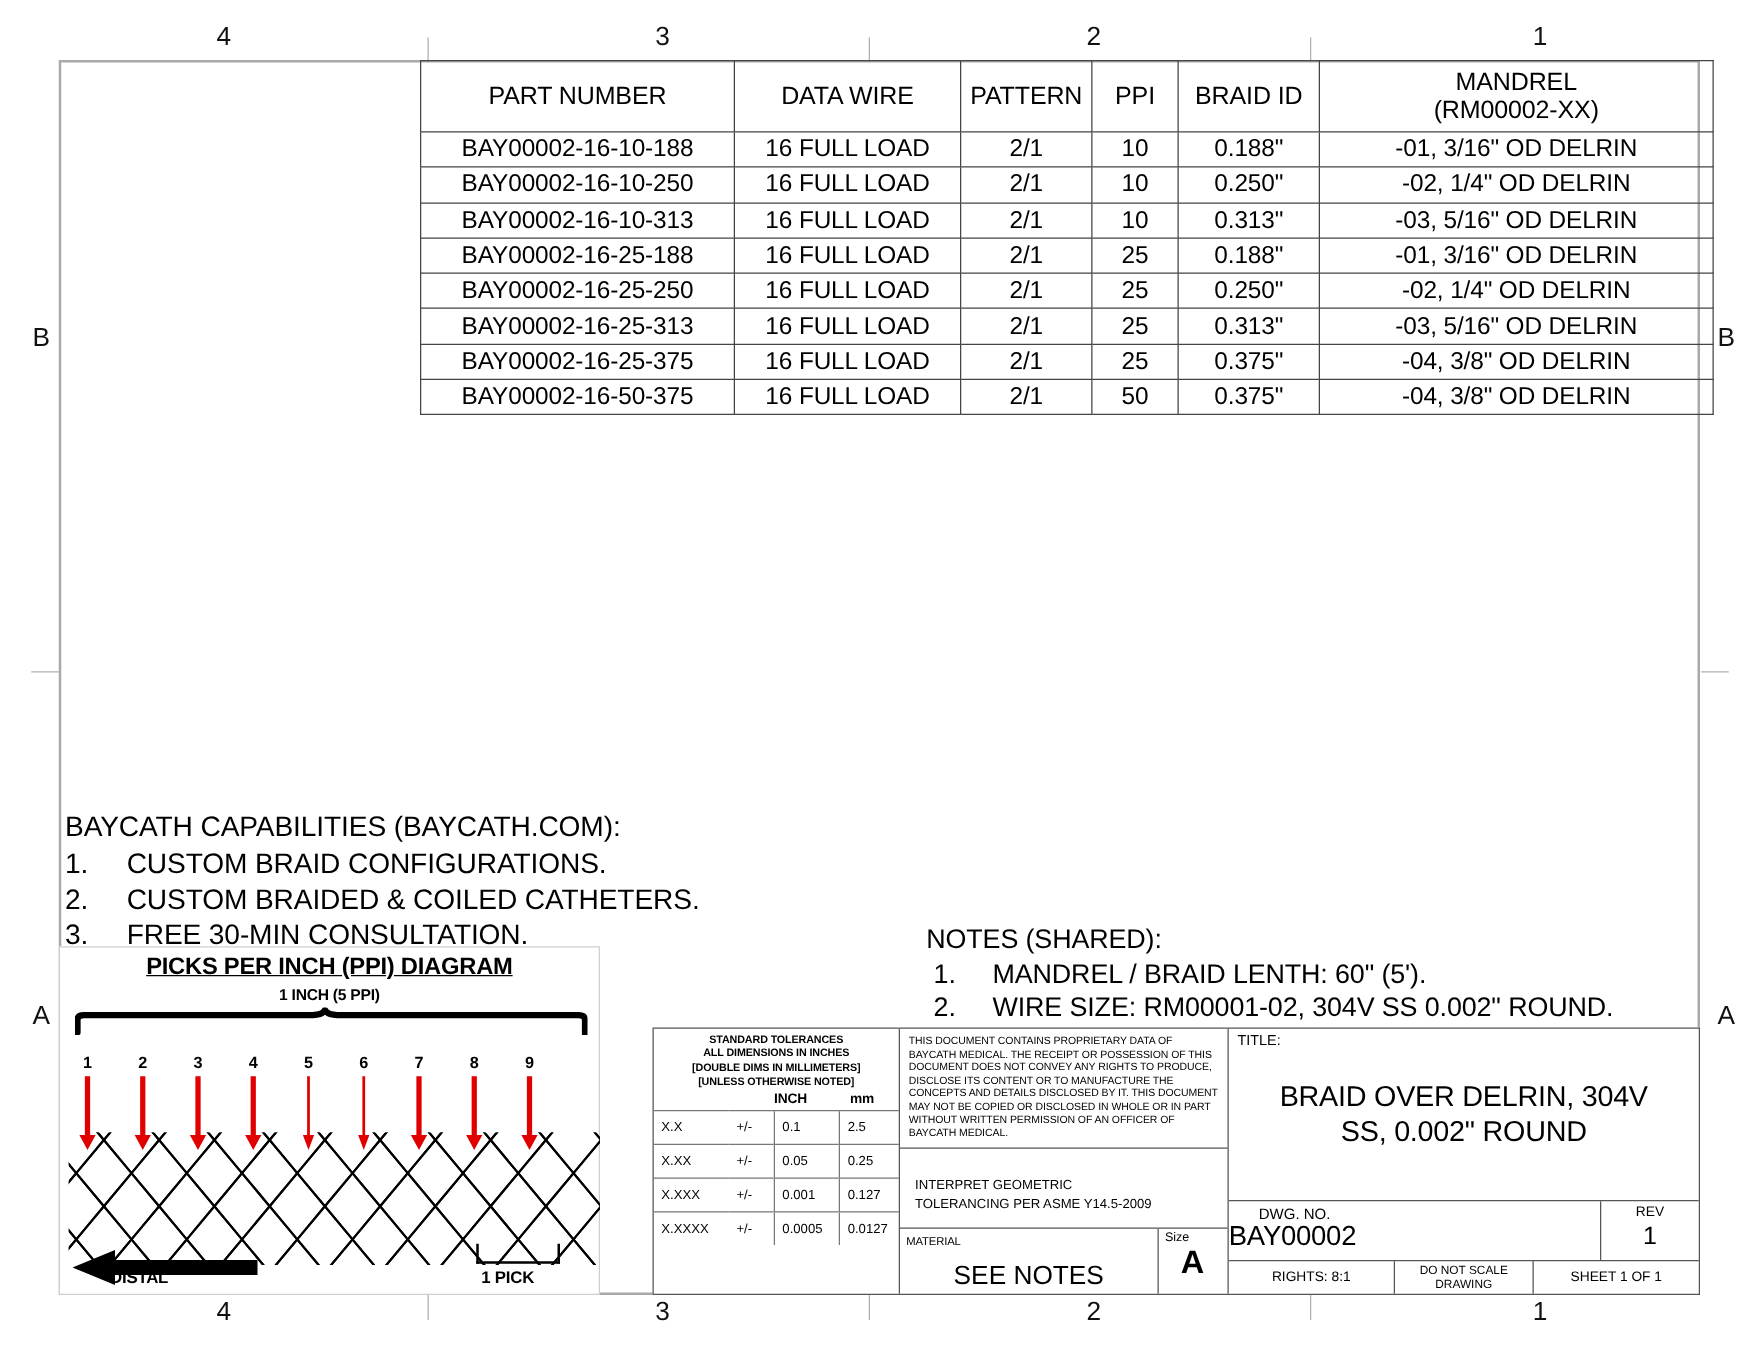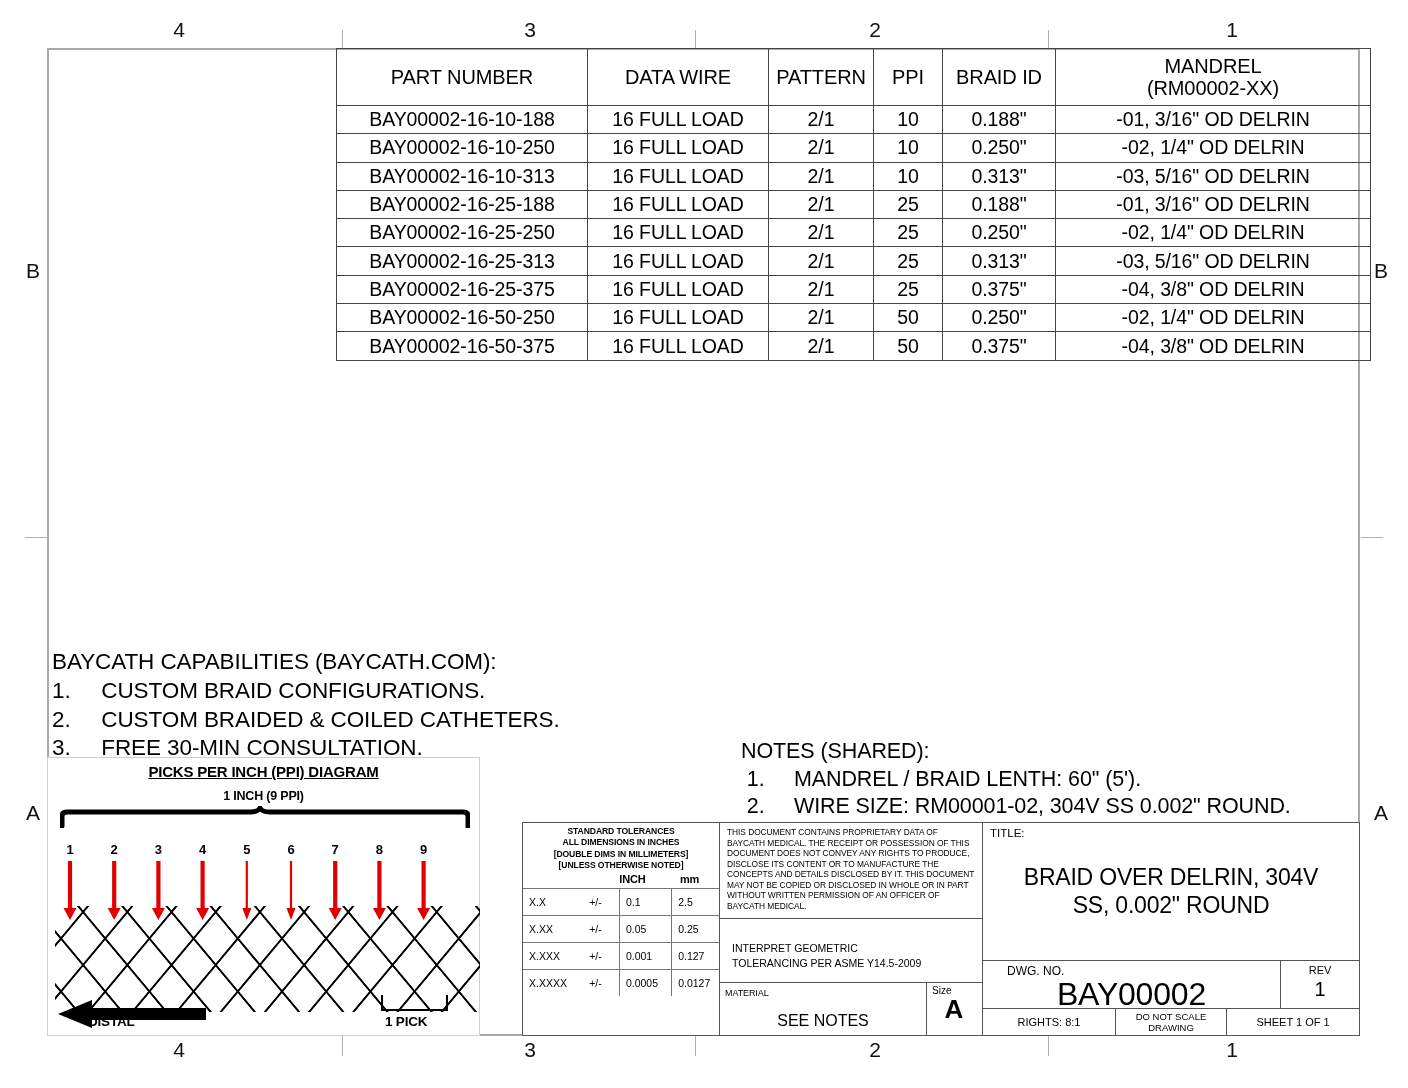--- a/index.html
+++ b/index.html
@@ -43,21 +43,21 @@
                 line-height:1.28;white-space:pre;letter-spacing:-0.1px;}
 
   
   #shared-notes{position:absolute;left:741px;top:738px;font-size:21.5px;
                 line-height:1.29;white-space:pre;letter-spacing:-0.1px;}
 
   
   #ppi{position:absolute;left:47px;top:757px;width:433px;height:279px;
        border:1px solid #cfcfcf;box-sizing:border-box;background:#fff;}
   #ppi-title{position:absolute;left:0;top:5px;width:100%;text-align:center;
-      font-size:15px;font-weight:bold;text-decoration:underline;letter-spacing:-0.2px;}
+      font-size:19px;font-weight:bold;text-decoration:underline;letter-spacing:-0.2px;}
   #ppi-span-label{position:absolute;left:0;top:31px;width:100%;text-align:center;
       font-size:12.5px;font-weight:bold;letter-spacing:-0.2px;}
   #ppi-brace{position:absolute;left:12px;top:48px;width:410px;height:22px;}
   #ppi-nums{position:absolute;left:0;top:84px;width:100%;height:18px;}
   #ppi-nums span{position:absolute;font-size:13px;font-weight:bold;
       transform:translateX(-50%);}
   #ppi-arrows{position:absolute;left:0;top:100px;width:433px;height:68px;}
   #ppi-mesh{position:absolute;left:7px;top:148px;width:425px;height:106px;overflow:hidden;}
   #ppi-distal{position:absolute;left:8px;top:240px;width:250px;height:38px;}
   #distal-label{position:absolute;left:88px;top:1014px;font-size:13.5px;
@@ -96,37 +96,37 @@
   #tol-table td.tcol4{width:44px;border-left:1px solid #777;}
 
   
   #tb-mid{width:262px;border-right:1.5px solid #555;}
   #propr{height:96px;border-bottom:1.5px solid #555;padding:4px 6px 0 7px;
       font-size:8.4px;line-height:1.26;letter-spacing:-0.05px;}
   #geom{height:64px;border-bottom:1.5px solid #555;padding:22px 0 0 12px;
       font-size:10.5px;line-height:1.4;}
   #material{flex:1;display:flex;align-items:center;position:relative;}
   #mat-label{position:absolute;left:5px;top:5px;font-size:9px;letter-spacing:-0.1px;}
-  #mat-value{width:206px;text-align:center;font-size:16px;padding-top:8px;margin-top:16px;}
+  #mat-value{width:206px;text-align:center;font-size:21px;padding-top:8px;margin-top:16px;}
   #size-cell{width:54px;border-left:1.5px solid #555;height:100%;
       display:flex;flex-direction:column;align-items:center;}
   #size-label{font-size:10px;padding-top:2px;align-self:flex-start;padding-left:5px;}
   #size-value{font-size:26px;font-weight:bold;line-height:1;}
 
   
   #tb-right{flex:1;}
   #title-cell{height:138px;border-bottom:1.5px solid #555;position:relative;}
   #title-label{position:absolute;left:7px;top:4px;font-size:11.5px;}
   #title-value{position:absolute;left:0;top:40px;width:100%;text-align:center;
       font-size:23px;line-height:1.22;white-space:pre;letter-spacing:-0.2px;}
   #dwg-row{height:47px;display:flex;border-bottom:1.5px solid #555;}
   #dwg-cell{flex:1;position:relative;border-right:1.5px solid #555;}
   #dwg-label{position:absolute;left:24px;top:3px;font-size:12px;}
-  #dwg-value{position:absolute;left:0;top:15px;width:100%;text-align:center;
-      font-size:32px;letter-spacing:-0.2px;}
+  #dwg-value{position:absolute;left:0;top:15px;width:100%;
+      font-size:22px;letter-spacing:-0.2px;}
   #rev-cell{width:78px;text-align:center;}
   #rev-label{font-size:11px;padding-top:3px;}
   #rev-value{font-size:20px;padding-top:2px;}
   #scale-row{flex:1;display:flex;font-size:11px;align-items:center;}
   #scale-row > div{text-align:center;height:100%;display:flex;
       align-items:center;justify-content:center;}
   #scale-cell{width:132px;border-right:1.5px solid #555;}
   #donotscale-cell{flex:1;border-right:1.5px solid #555;font-size:9.5px;}
   #sheet-cell{width:132px;}
 </style>
@@ -224,28 +224,20 @@
       </tr>
       <tr>
         <td class="c-pn">BAY00002-16-25-375</td>
         <td class="c-bw">16 FULL LOAD</td>
         <td class="c-pat">2/1</td>
         <td class="c-ppi">25</td>
         <td class="c-bid">0.375"</td>
         <td class="c-man">-04, 3/8" OD DELRIN</td>
       </tr>
       <tr>
-        <td class="c-pn">BAY00002-16-50-250</td>
-        <td class="c-bw">16 FULL LOAD</td>
-        <td class="c-pat">2/1</td>
-        <td class="c-ppi">50</td>
-        <td class="c-bid">0.250"</td>
-        <td class="c-man">-02, 1/4" OD DELRIN</td>
-      </tr>
-      <tr>
         <td class="c-pn">BAY00002-16-50-375</td>
         <td class="c-bw">16 FULL LOAD</td>
         <td class="c-pat">2/1</td>
         <td class="c-ppi">50</td>
         <td class="c-bid">0.375"</td>
         <td class="c-man">-04, 3/8" OD DELRIN</td>
       </tr>
     </tbody>
 </table>
 
@@ -253,21 +245,21 @@
 1.     CUSTOM BRAID CONFIGURATIONS.
 2.     CUSTOM BRAIDED &amp; COILED CATHETERS.
 3.     FREE 30-MIN CONSULTATION.</div>
 
 <div id="shared-notes">NOTES (SHARED):
  1.     MANDREL / BRAID LENTH: 60" (5').
  2.     WIRE SIZE: RM00001-02, 304V SS 0.002" ROUND.</div>
 
 <div id="ppi">
   <div id="ppi-title">PICKS PER INCH (PPI) DIAGRAM</div>
-  <div id="ppi-span-label">1 INCH (9 PPI)</div>
+  <div id="ppi-span-label">1 INCH (5 PPI)</div>
 
   <svg id="ppi-brace" viewBox="0 0 410 22" preserveAspectRatio="none">
     <path d="M2,20 L2,10 Q2,6 7,6 L190,6 Q198,6 200,2 Q202,6 210,6 L403,6 Q408,6 408,10 L408,21" fill="none" stroke="#000" stroke-width="5" stroke-linecap="round" stroke-linejoin="round"></path>
   </svg>
 
   <div id="ppi-nums">
       <span style="left: 22px;">1</span>
       <span style="left: 66.2px;">2</span>
       <span style="left: 110.4px;">3</span>
       <span style="left: 154.6px;">4</span>

